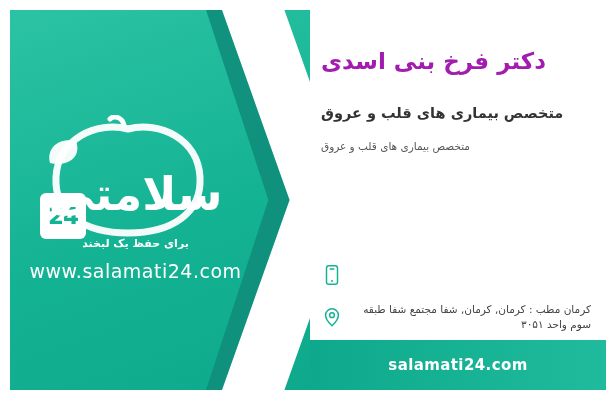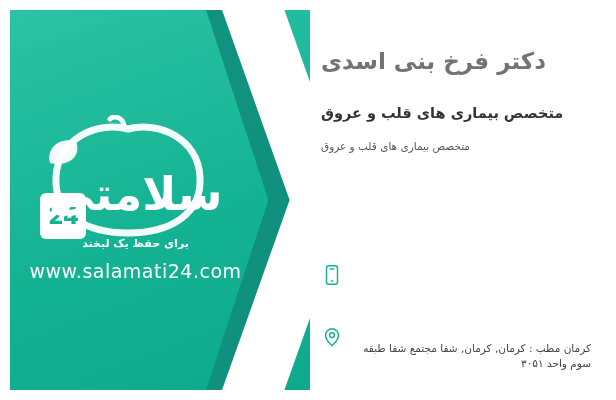--- a/index.html
+++ b/index.html
@@ -129,21 +129,21 @@
     height: 380px;
     background: #ffffff;
   }
   .doc-name {
     position: absolute;
     right: 15px;
     top: 38px;
     width: 270px;
     text-align: left;
     direction: rtl;
-    color: #737373;
+    color: #a21caf;
     font-size: 23px;
     font-weight: bold;
   }
   .doc-spec {
     position: absolute;
     right: 15px;
     top: 95px;
     width: 270px;
     text-align: left;
     direction: rtl;
@@ -191,21 +191,20 @@
     align-items: center;
     justify-content: center;
   }
   .row-text {
     direction: rtl;
     text-align: right;
     color: #444444;
     font-size: 10.5px;
     line-height: 1.45;
     flex: 1 1 auto;
-    margin-top: 39px;
   }
   .phone-text {
     direction: ltr;
     text-align: left;
     color: #444444;
     font-size: 11px;
   }
   
   .footer {
     position: absolute;
@@ -271,15 +270,18 @@
           <svg width="22" height="22" viewBox="0 0 24 24" fill="none" stroke="#14b394" stroke-width="1.6">
             <path d="M12 21.5s7-6.3 7-11.4A7 7 0 0 0 5 10.1c0 5.1 7 11.4 7 11.4z"></path>
             <circle cx="12" cy="10" r="2.6"></circle>
           </svg>
         </span>
         <span class="row-text">کرمان مطب : کرمان, کرمان, شفا مجتمع شفا طبقه سوم  واحد ۳۰۵١</span>
       </div>
 
     </div>
 
+    <div class="footer">
+      <span class="footer-text">salamati24.com</span>
+    </div>
 
   </div>
 </div>
 
 </body></html>

